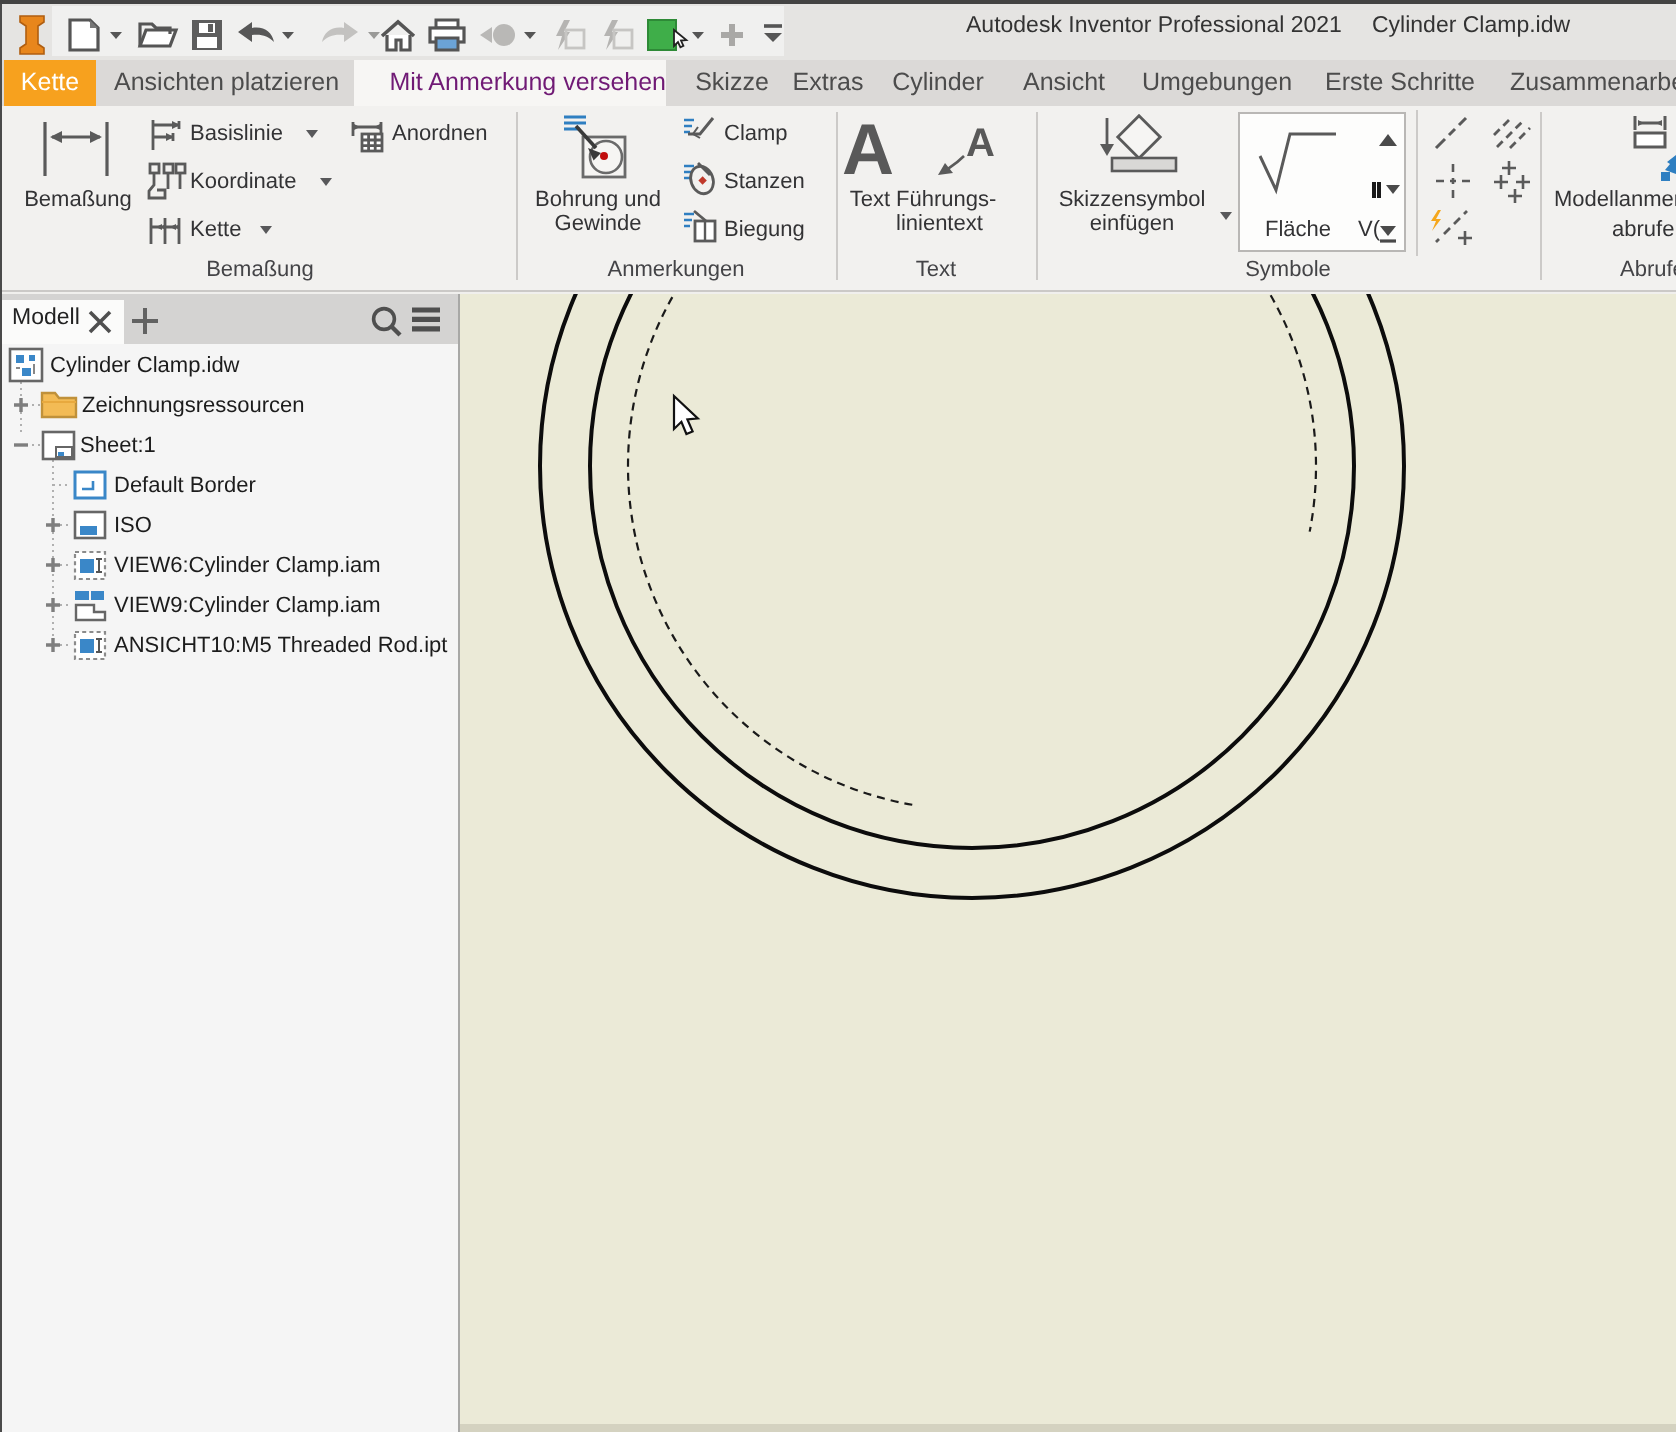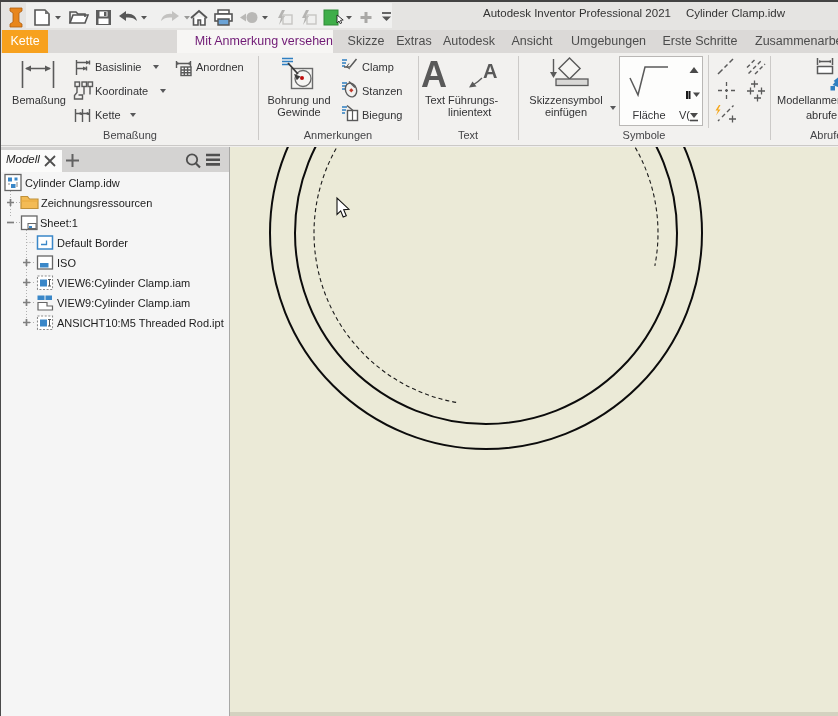--- a/index.html
+++ b/index.html
@@ -87,24 +87,25 @@
     <path d="M382 11 h9" stroke="#555" stroke-width="1.8"></path>
     <path d="M382 14.5 l4.5 4.5 4.5 -4.5 z" fill="#555"></path>
   </svg>
   <div class="abs" id="titletext">
       <span style="position:absolute; left:64px; top:7px;">Autodesk Inventor Professional 2021</span>
       <span style="position:absolute; left:267px; top:7px;">Cylinder Clamp.idw</span>
     </div>
 
   <div class="abs" id="tabrow">
     <div class="tab" id="tab-datei">Kette</div>
+    <div class="tab" style="left:57px; width:112px; text-align:center;">Ansichten platzieren</div>
     <div class="tab" id="tab-active" style="left:177px; width:156px;">Mit Anmerkung versehen</div>
     <div class="tab" style="left:343px; width:46px; text-align:center;">Skizze</div>
     <div class="tab" style="left:393px; width:42px; text-align:center;">Extras</div>
-    <div class="tab" style="left:441px; width:56px; text-align:center;">Autodesk</div>
+    <div class="tab" style="left:441px; width:56px; text-align:center;">Cylinder</div>
     <div class="tab" style="left:509px; width:46px; text-align:center;">Ansicht</div>
     <div class="tab" style="left:571px; width:74px; text-align:center;">Umgebungen</div>
     <div class="tab" style="left:661px; width:78px; text-align:center;">Erste Schritte</div>
     <div class="tab" style="left:755px; width:90px; text-align:left;">Zusammenarbeiten</div>
   </div>
 
   <div class="abs" id="ribbon">
 
     <div class="gdiv" style="left:258px;"></div>
     <div class="gdiv" style="left:418px;"></div>
@@ -247,21 +248,21 @@
 
   <div class="abs" id="panelhead">
     <svg width="229" height="25" fill="none">
       <path d="M72.5 7 v13 M66 13.5 h13" stroke="#626262" stroke-width="2"></path>
       <circle cx="192" cy="12.5" r="5.2" stroke="#4f4f4f" stroke-width="1.8"></circle>
       <path d="M196 16.5 l4 4" stroke="#4f4f4f" stroke-width="2.2"></path>
       <path d="M206 8 h14 M206 12.7 h14 M206 17.4 h14" stroke="#4f4f4f" stroke-width="2.6"></path>
     </svg>
   </div>
   <div class="abs" id="modeltab">
-      <span style="position:absolute; left:6px; top:3px; font-size:11.5px; color:#222;font-style:italic;">Modell</span>
+      <span style="position:absolute; left:6px; top:3px; font-size:11.5px; color:#222;">Modell</span>
       <svg width="62" height="22" fill="none" style="position:absolute;left:0;top:0;">
         <path d="M45 6 l10 10 M55 6 l-10 10" stroke="#4f4f4f" stroke-width="1.8"></path>
       </svg>
     </div>
   <div class="abs" id="tree">
     <div class="trow" style="left:25px; top:1px;">Cylinder Clamp.idw</div>
     <div class="trow" style="left:41px; top:21px;">Zeichnungsressourcen</div>
     <div class="trow" style="left:40px; top:41px;">Sheet:1</div>
     <div class="trow" style="left:57px; top:61px;">Default Border</div>
     <div class="trow" style="left:57px; top:81px;">ISO</div>

